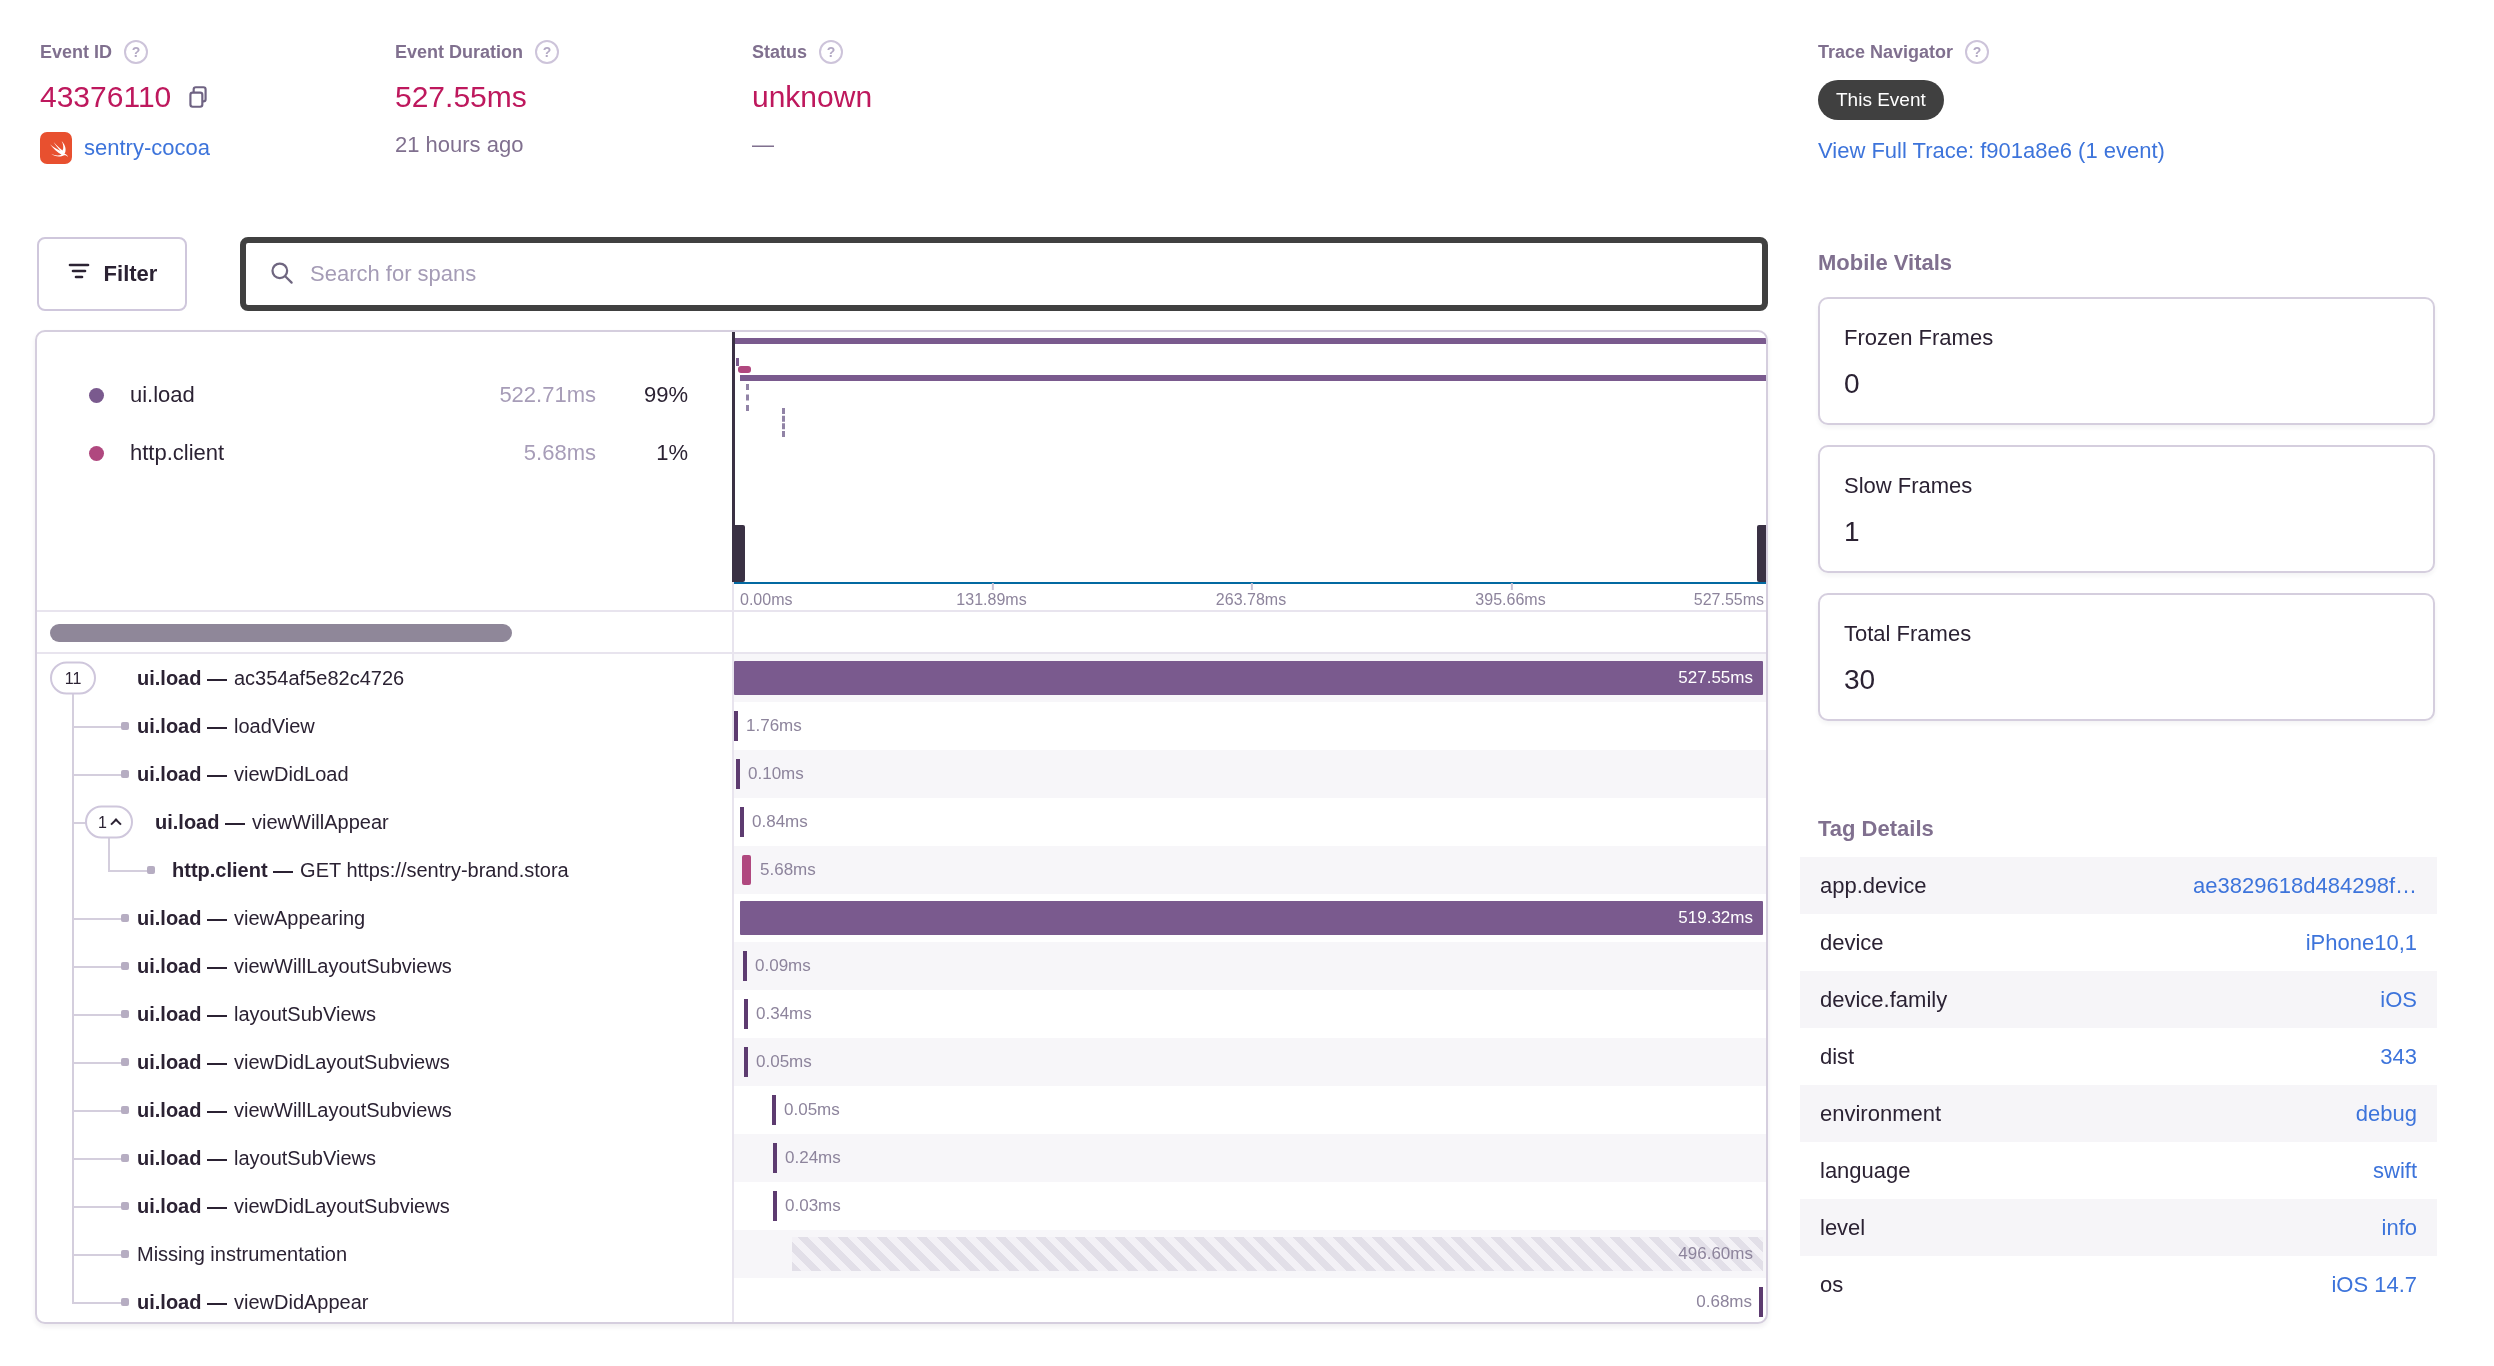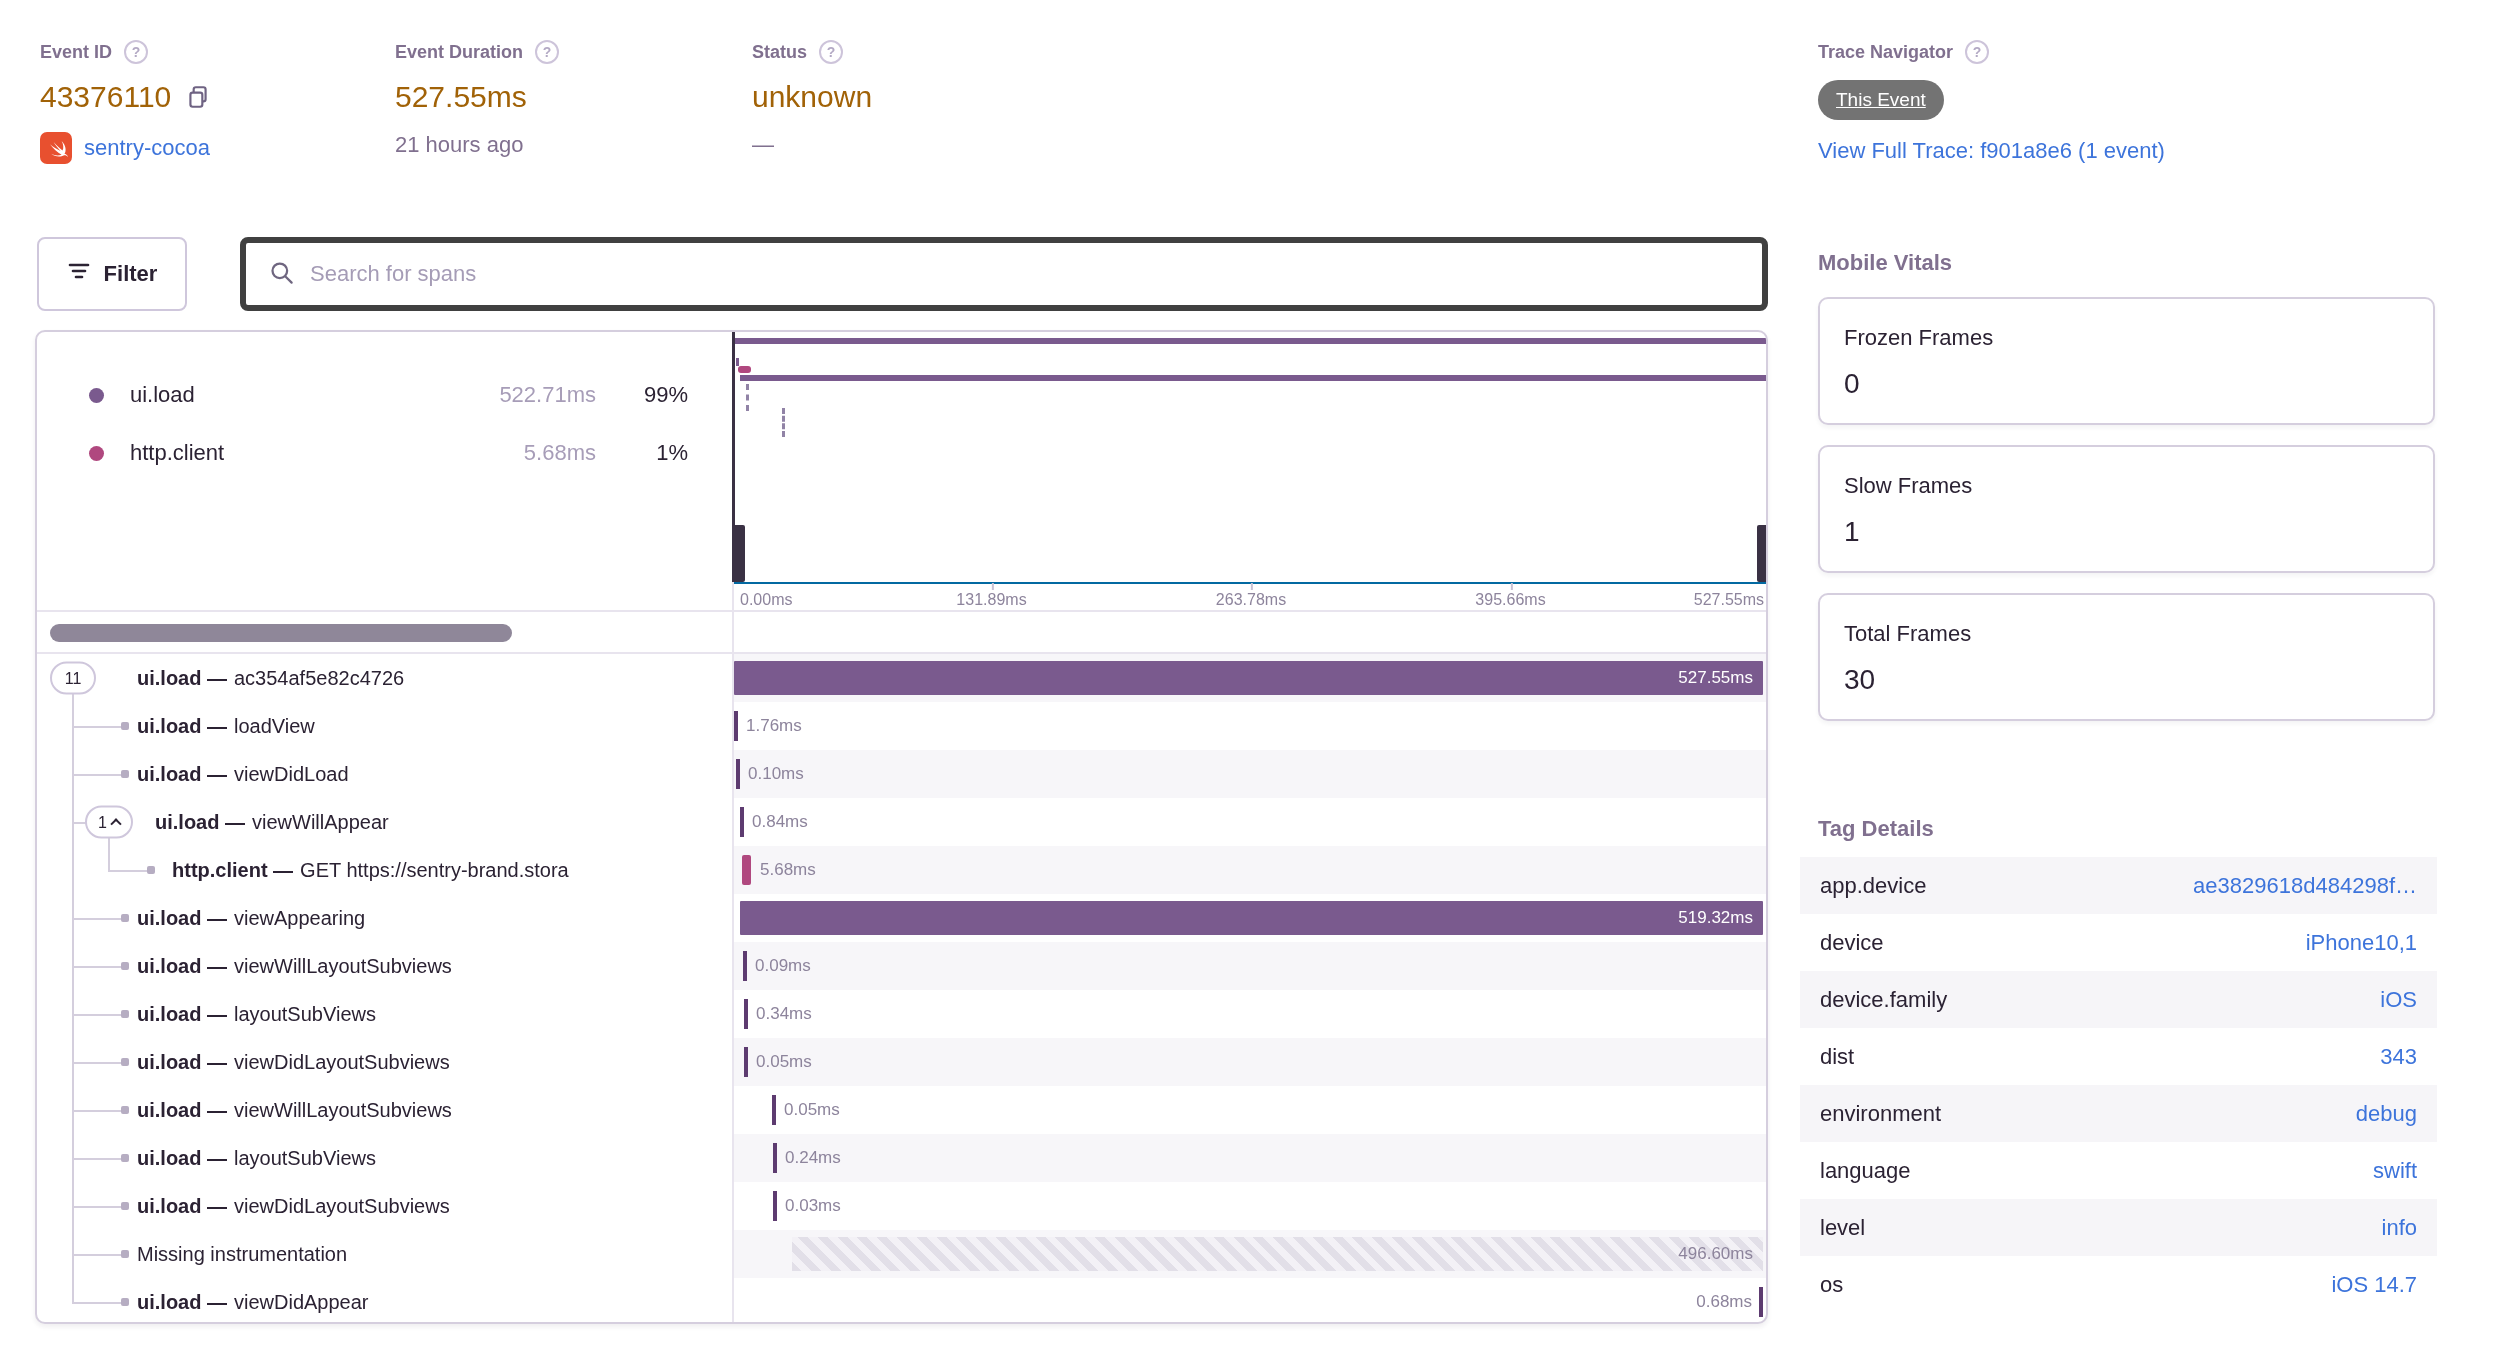--- a/index.html
+++ b/index.html
@@ -7,25 +7,25 @@
     font-family:"Liberation Sans", sans-serif; color:#2b2233; }
   #app { position:relative; width:2494px; height:1366px; }
 
   
   .hdr-col { position:absolute; top:40px; }
   .hdr-label { display:flex; align-items:center; gap:12px; font-size:18px; font-weight:bold; color:#80708f; }
   .help { width:24px; height:24px; border:2px solid #cdc4da; border-radius:50%;
     display:inline-flex; align-items:center; justify-content:center;
     font-size:14px; font-weight:bold; color:#b3a9c4; }
   .help::after { content:"?"; }
-  .hdr-value { margin-top:16px; font-size:30px; color:#a16207; display:flex; align-items:center; gap:14px; }
+  .hdr-value { margin-top:16px; font-size:30px; color:#be185d; display:flex; align-items:center; gap:14px; }
   .hdr-sub { margin-top:18px; font-size:22px; color:#80708f; display:flex; align-items:center; gap:12px; }
   a.link { color:#3d74db; text-decoration:none; font-size:22px; cursor:pointer; }
-  .badge { display:inline-flex; margin-top:16px; background:#737373; color:#fff;
-    font-size:19px; padding:9px 18px; border-radius:22px;text-decoration:underline; }
+  .badge { display:inline-flex; margin-top:16px; background:#404040; color:#fff;
+    font-size:19px; padding:9px 18px; border-radius:22px; }
   .swift-ic { flex:0 0 auto; display:inline-flex; }
   .copy-ic { display:inline-flex; cursor:pointer; }
 
   
   .filter-btn { position:absolute; left:37px; top:237px; width:150px; height:74px;
     border:2px solid #cfc7dc; border-radius:8px; background:#fff; cursor:pointer;
     display:flex; align-items:center; justify-content:center; gap:13px;
     font-size:22px; font-weight:bold; color:#2b2233; font-family:inherit; }
   .search-box { position:absolute; left:240px; top:237px; width:1528px; height:74px;
     border:6px solid #404040; border-radius:8px; background:#fff;

